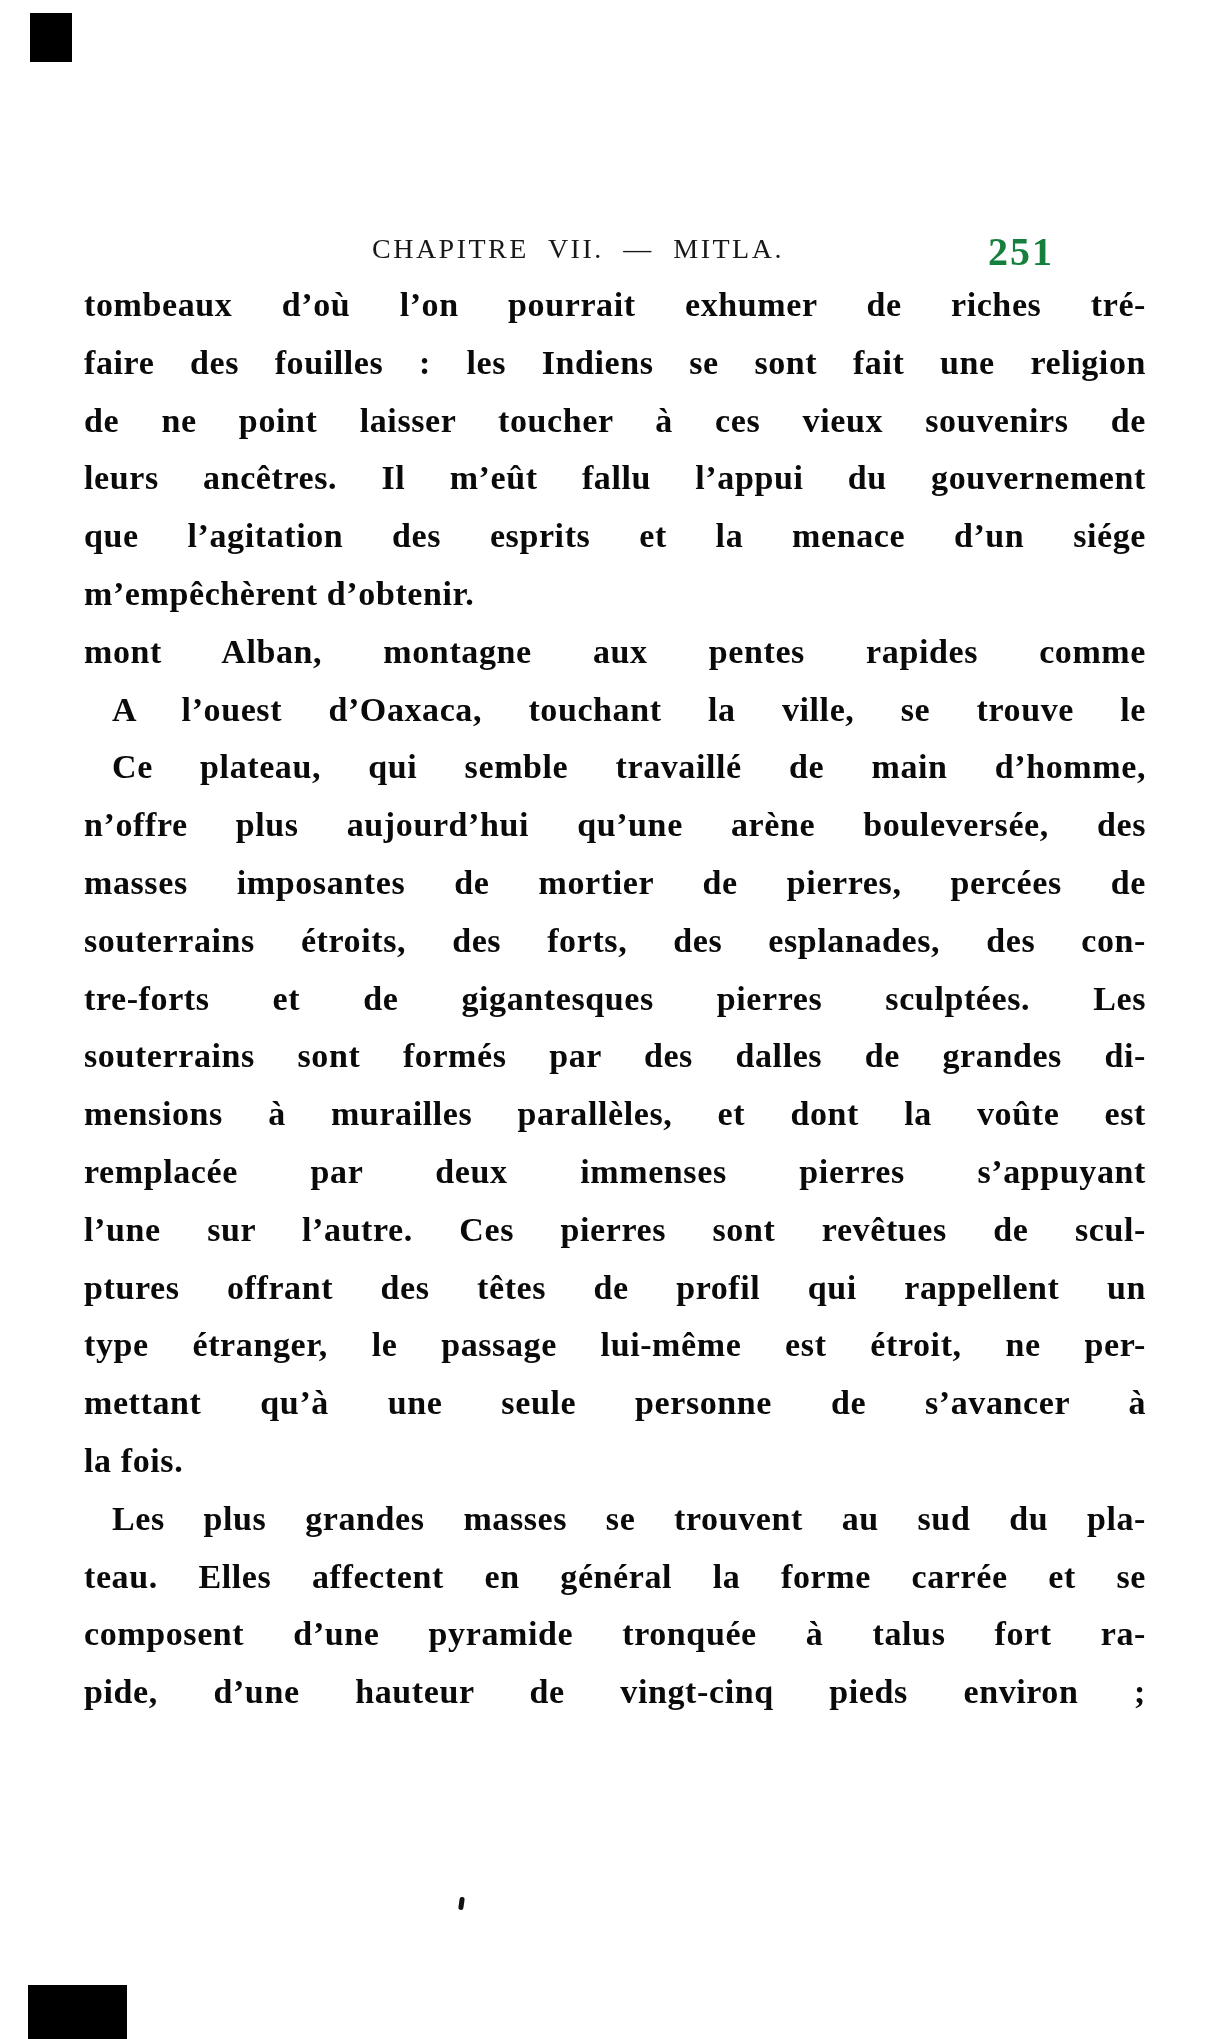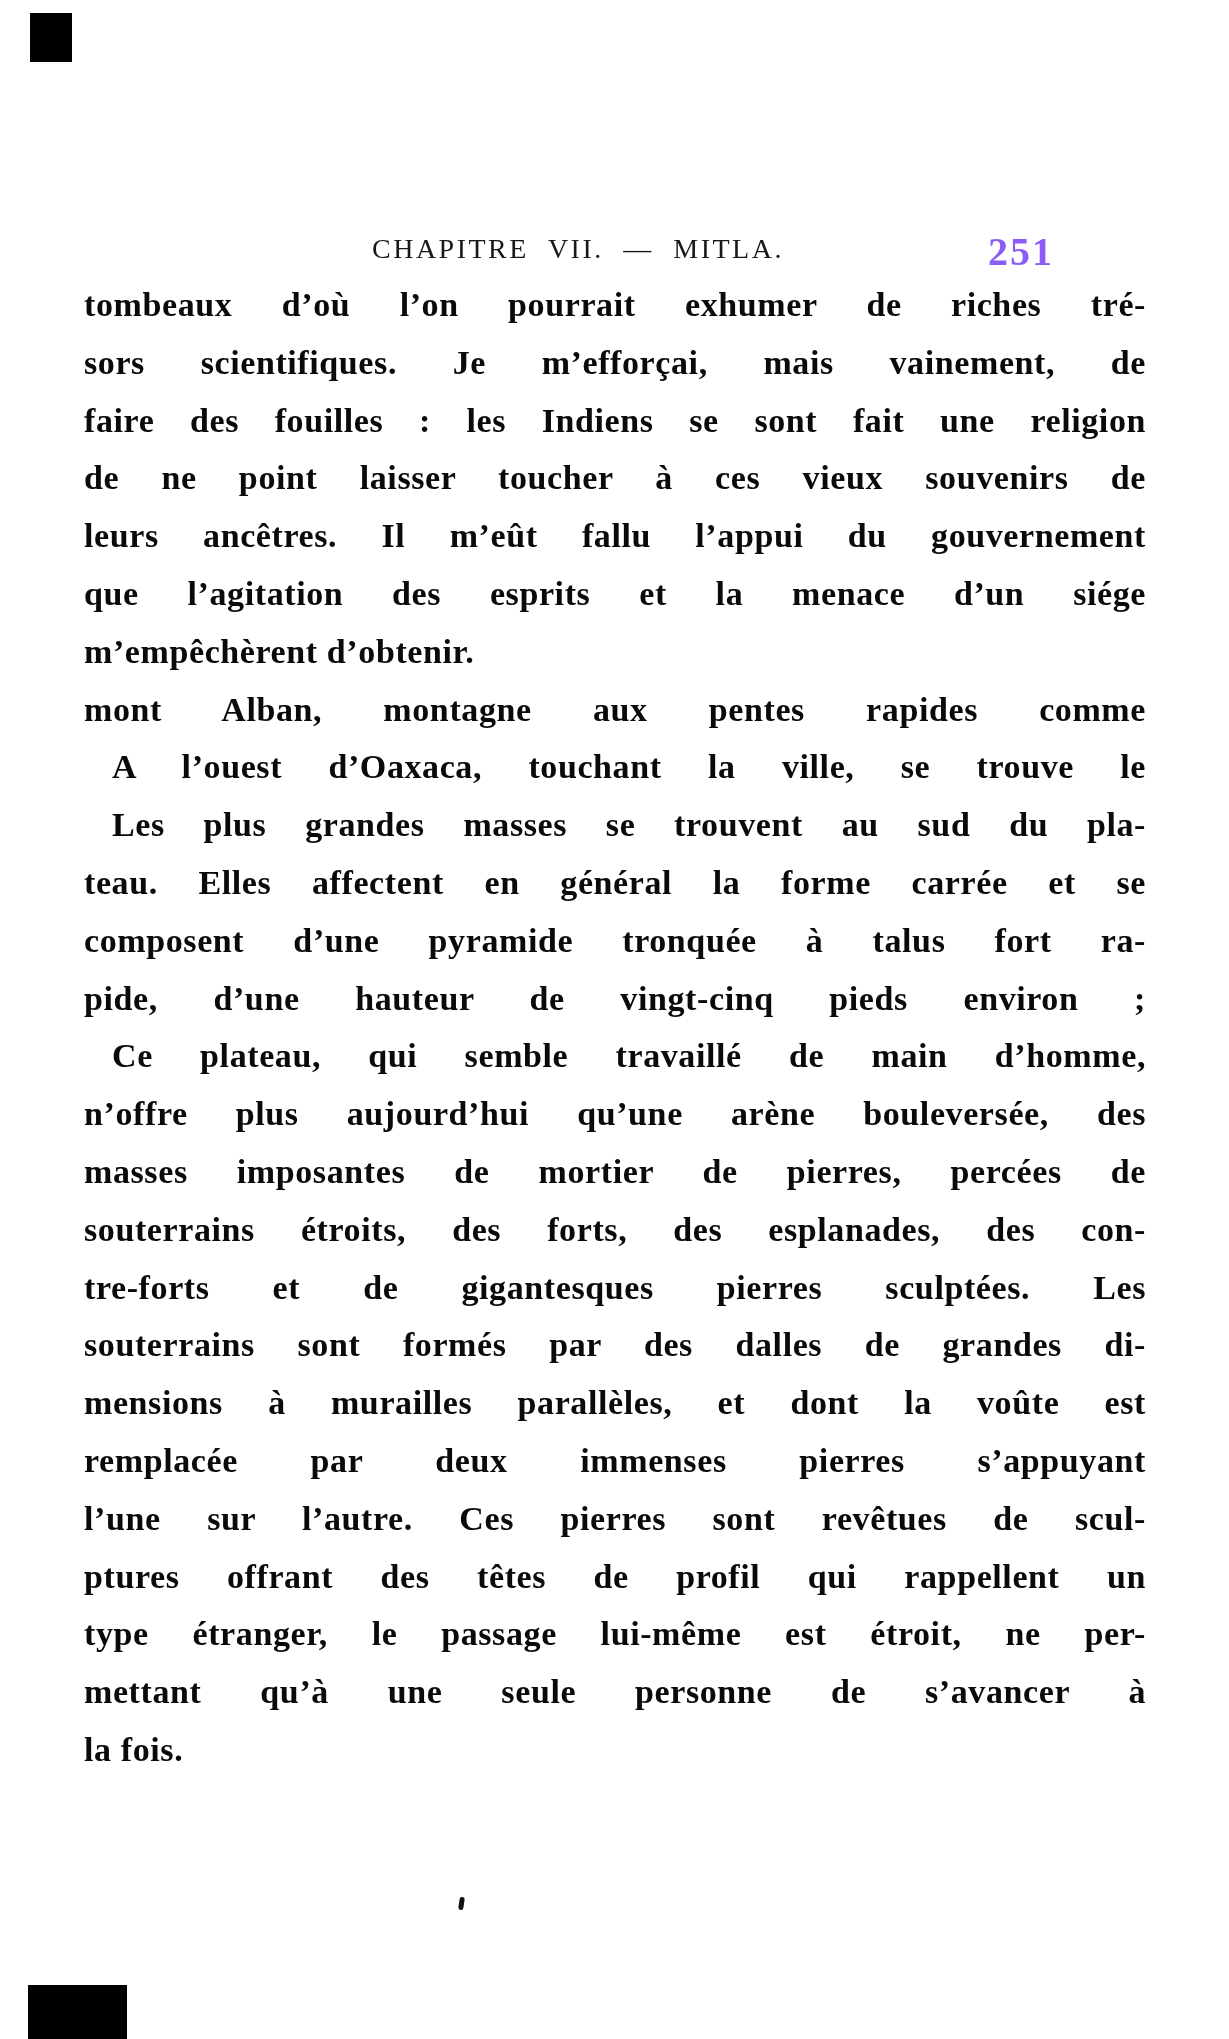--- a/index.html
+++ b/index.html
@@ -22,21 +22,21 @@
     color: #181818;
     white-space: nowrap;
     font-weight: normal;
   }
   .page-number {
     position: absolute;
     top: 228px;
     left: 988px;
     font-size: 40px;
     letter-spacing: 2px;
-    color: #8b5cf6;
+    color: #15803d;
     font-weight: bold;
   }
   .body-text {
     position: absolute;
     top: 276px;
     left: 84px;
     width: 1062px;
     font-size: 34px;
     font-weight: bold;
     letter-spacing: 0.6px;
@@ -74,51 +74,50 @@
 
   <div class="scan-mark mark-top-left"></div>
 
   <div class="running-header">CHAPITRE VII. — MITLA.</div>
 
   <div class="page-number">251</div>
 
   <div class="body-text">
       <div class="paragraph">
         <div class="line just">tombeaux d’où l’on pourrait exhumer de riches tré-</div>
-        <div class="line just">sors scientifiques. Je m’efforçai, mais vainement, de</div>
         <div class="line just">faire des fouilles : les Indiens se sont fait une religion</div>
         <div class="line just">de ne point laisser toucher à ces vieux souvenirs de</div>
         <div class="line just">leurs ancêtres. Il m’eût fallu l’appui du gouvernement</div>
         <div class="line just">que l’agitation des esprits et la menace d’un siége</div>
         <div class="line">m’empêchèrent d’obtenir.</div>
       </div>
       <div class="paragraph">
         <div class="line just">mont Alban, montagne aux pentes rapides comme</div>
         <div class="line just indent">A l’ouest d’Oaxaca, touchant la ville, se trouve le</div>
-      </div>
-      <div class="paragraph">
-        <div class="line just indent">Les plus grandes masses se trouvent au sud du pla-</div>
-        <div class="line just">teau. Elles affectent en général la forme carrée et se</div>
-        <div class="line just">composent d’une pyramide tronquée à talus fort ra-</div>
-        <div class="line just">pide, d’une hauteur de vingt-cinq pieds environ ;</div>
       </div>
       <div class="paragraph">
         <div class="line just indent">Ce plateau, qui semble travaillé de main d’homme,</div>
         <div class="line just">n’offre plus aujourd’hui qu’une arène bouleversée, des</div>
         <div class="line just">masses imposantes de mortier de pierres, percées de</div>
         <div class="line just">souterrains étroits, des forts, des esplanades, des con-</div>
         <div class="line just">tre-forts et de gigantesques pierres sculptées. Les</div>
         <div class="line just">souterrains sont formés par des dalles de grandes di-</div>
         <div class="line just">mensions à murailles parallèles, et dont la voûte est</div>
         <div class="line just">remplacée par deux immenses pierres s’appuyant</div>
         <div class="line just">l’une sur l’autre. Ces pierres sont revêtues de scul-</div>
         <div class="line just">ptures offrant des têtes de profil qui rappellent un</div>
         <div class="line just">type étranger, le passage lui-même est étroit, ne per-</div>
         <div class="line just">mettant qu’à une seule personne de s’avancer à</div>
         <div class="line">la fois.</div>
       </div>
+      <div class="paragraph">
+        <div class="line just indent">Les plus grandes masses se trouvent au sud du pla-</div>
+        <div class="line just">teau. Elles affectent en général la forme carrée et se</div>
+        <div class="line just">composent d’une pyramide tronquée à talus fort ra-</div>
+        <div class="line just">pide, d’une hauteur de vingt-cinq pieds environ ;</div>
+      </div>
     </div>
 
   <div class="ink-speck"></div>
 
   <div class="scan-mark mark-bottom-left"></div>
 
 </div>
 
 </body></html>

